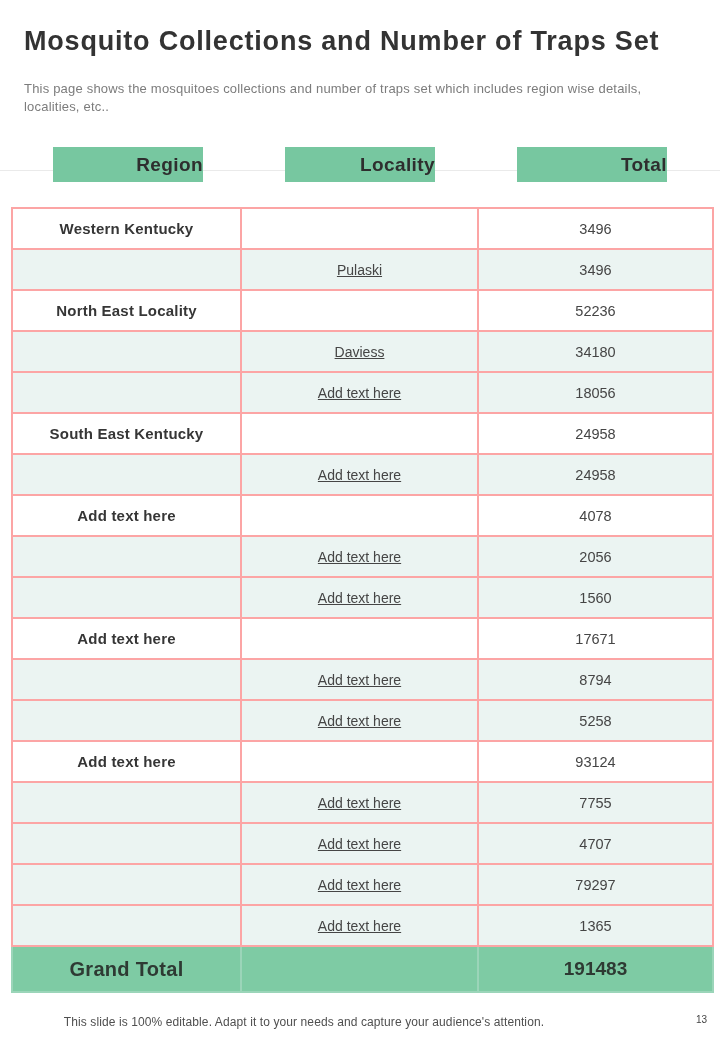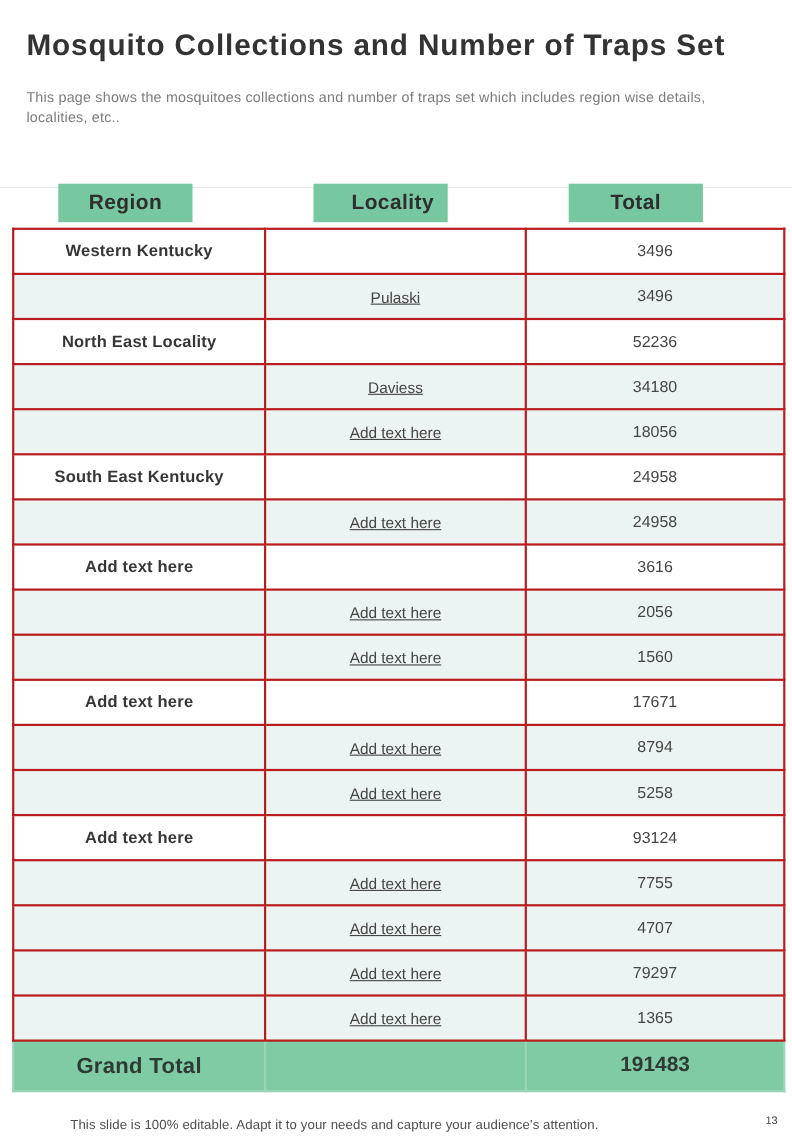--- a/index.html
+++ b/index.html
@@ -17,35 +17,35 @@
   }
   .page-subtitle {
     position:absolute; left:24px; top:80px; width:672px;
     font-size:13px; color:#7c7c7c; line-height:1.4; letter-spacing:0.2px;
   }
   .header-divider {
     position:absolute; left:0; top:170px; width:720px; height:1px;
     background:#eaeaea;
   }
   .chip {
-    position:absolute; top:167px; width:122px; height:35px;
+    position:absolute; top:147px; width:150px; height:35px;
     background:#77c7a0; color:#2e2e2e;
-    font-size:19px; font-weight:bold; text-align:center; line-height:35px;
+    font-size:19px; font-weight:bold; text-align:right; line-height:35px;
     letter-spacing:0.4px;
   }
   .chip-region   { left:53px; }
   .chip-locality { left:285px;padding-left:22px; }
   .chip-total    { left:517px; }
 
   table.data-table {
     position:absolute; left:11px; top:207px; width:701px;
     border-collapse:collapse; table-layout:fixed;
   }
   .data-table td {
-    border:2px solid #b91c1c;
+    border:2px solid #fca5a5;
     text-align:center; vertical-align:middle; padding:0;
   }
   tr.row-data  { height:41px; }
   tr.row-white td { background:#ffffff; }
   tr.row-tint  td { background:#ebf4f2; }
   .cell-region   { font-weight:bold; font-size:15px; color:#363636; letter-spacing:0.2px; }
   .cell-locality { font-size:14px;   color:#454545;text-decoration:underline; }
   .cell-total    { font-size:14.5px; color:#454545; }
 
   tr.row-grand { height:46px; }
@@ -111,21 +111,21 @@
       <td class="cell-total">24958</td>
     </tr>
     <tr class="row-data row-tint">
       <td class="cell-region"></td>
       <td class="cell-locality">Add text here</td>
       <td class="cell-total">24958</td>
     </tr>
     <tr class="row-data row-white">
       <td class="cell-region">Add text here</td>
       <td class="cell-locality"></td>
-      <td class="cell-total">3616</td>
+      <td class="cell-total">4078</td>
     </tr>
     <tr class="row-data row-tint">
       <td class="cell-region"></td>
       <td class="cell-locality">Add text here</td>
       <td class="cell-total">2056</td>
     </tr>
     <tr class="row-data row-tint">
       <td class="cell-region"></td>
       <td class="cell-locality">Add text here</td>
       <td class="cell-total">1560</td>

